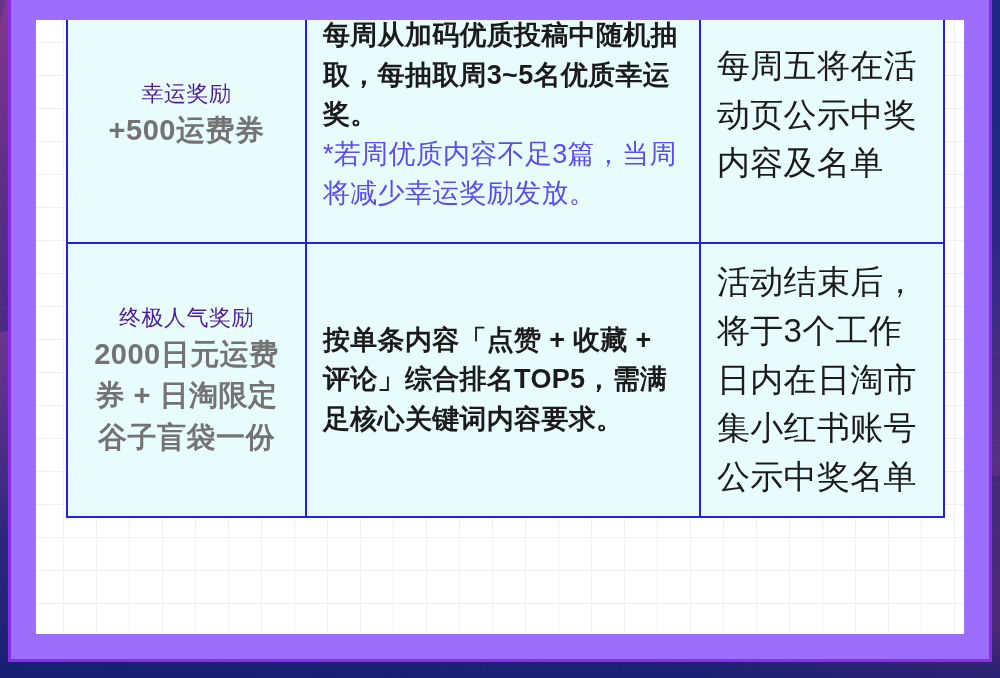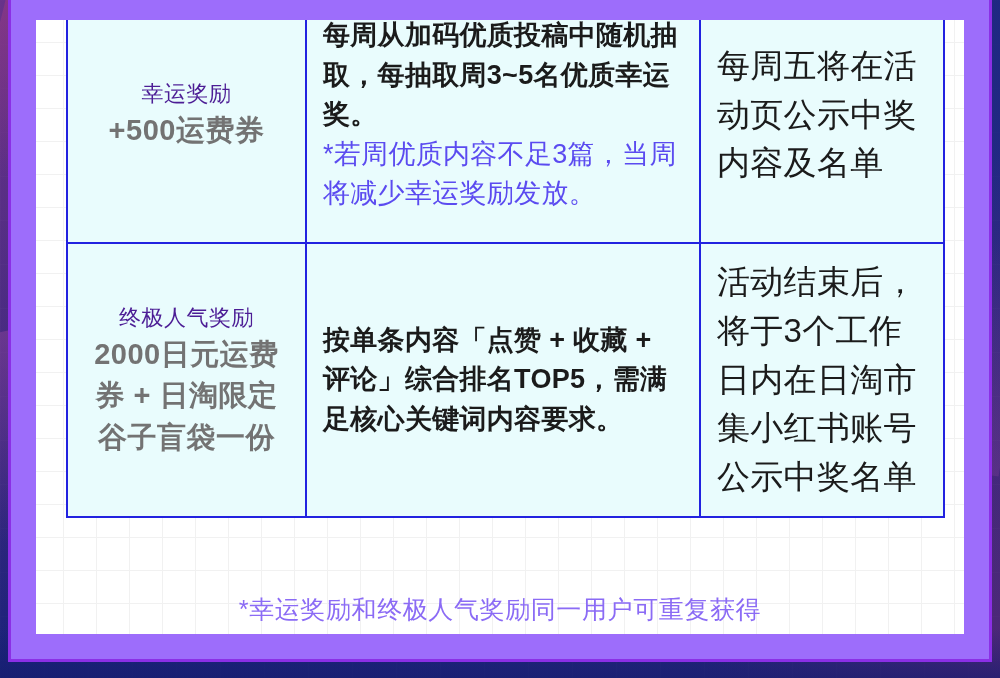--- a/index.html
+++ b/index.html
@@ -194,16 +194,15 @@
           <td class="col-b">
             <div class="t-body">按单条内容「点赞 + 收藏 + 评论」综合排名TOP5，需满足核心关键词内容要求。</div>
           </td>
           <td class="col-c">
             <div class="t-narrow">活动结束后，将于3个工作日内在日淘市集小红书账号公示中奖名单</div>
           </td>
         </tr>
       </tbody>
     </table>
 
-    <div id="footer-note">*幸运奖励和终极人气奖励同一用户可重复获得</div>
 
   </div>
 </div>
 
 </body></html>

